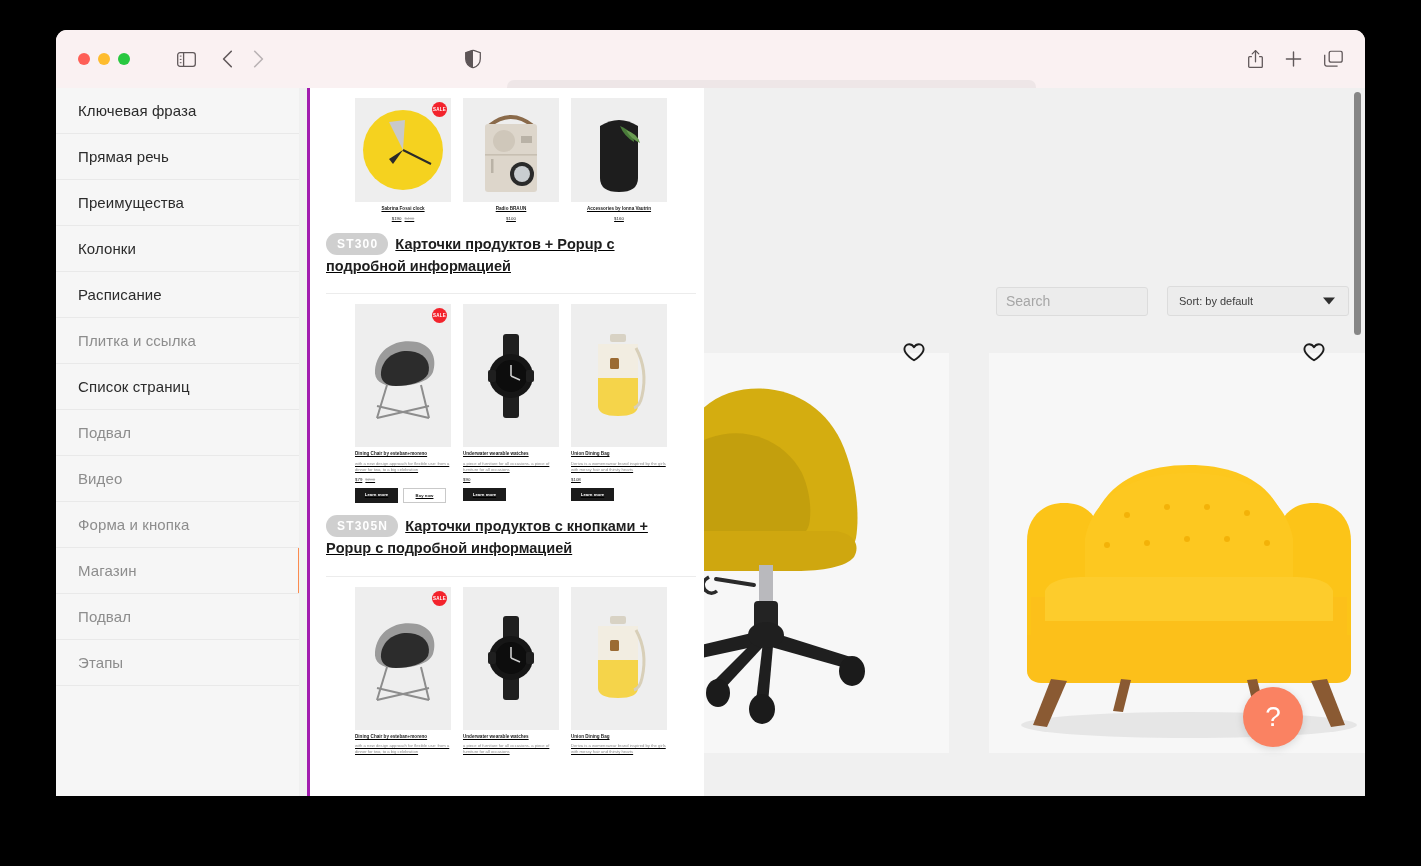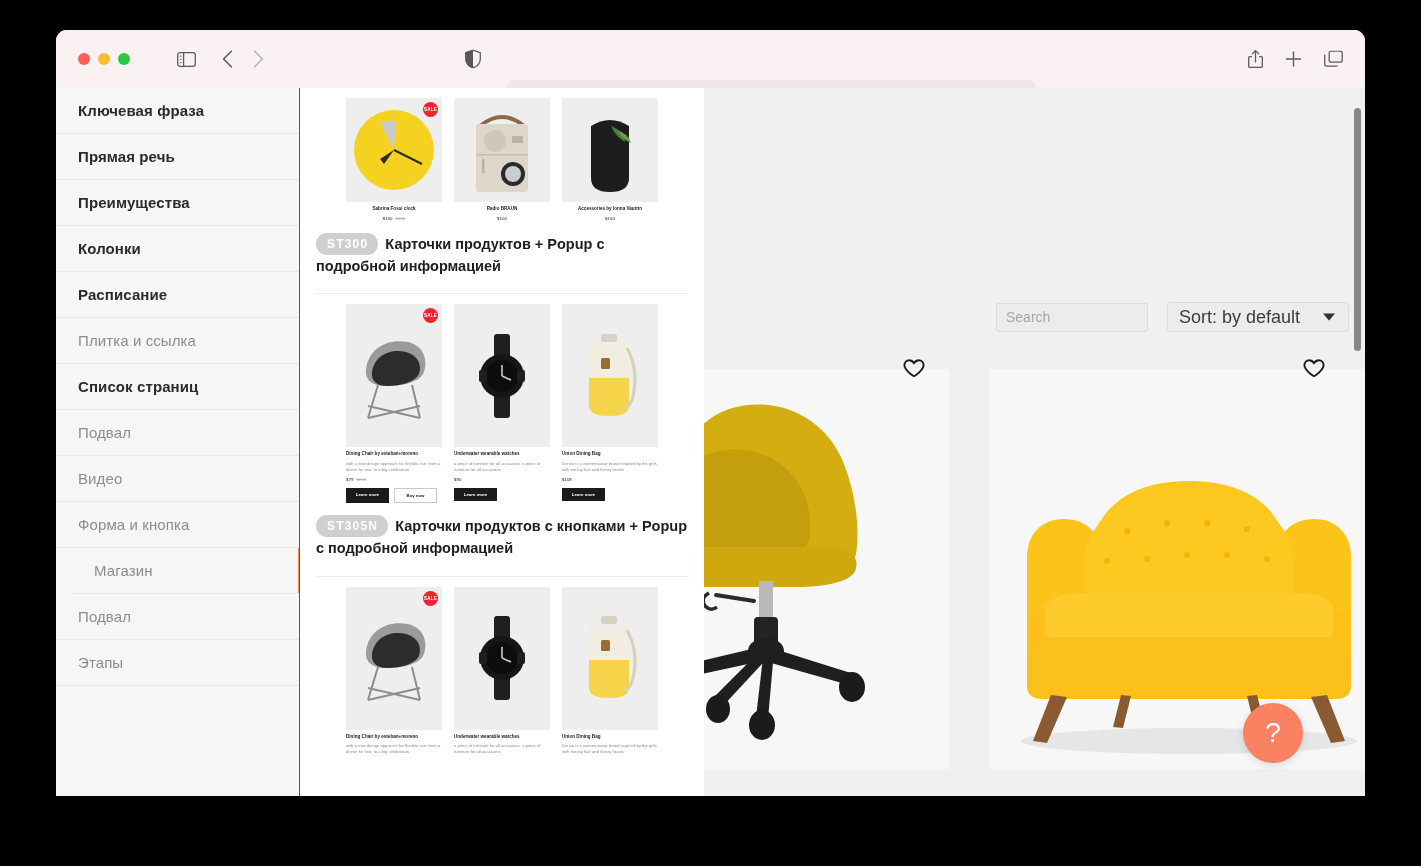--- a/index.html
+++ b/index.html
@@ -82,38 +82,39 @@
     position: relative;
     height: 46px;
     display: flex; align-items: center;
     padding-left: 22px;
     border-bottom: 1px solid #e9e9e9;
     font-size: 15px;
     color: #8d8d8d;
     letter-spacing: .1px;
     cursor: pointer;
   }
-  .side-item.strong { color: #2b2b2b; font-weight: bold; }
-  .side-item.active { color: #8d8d8d; margin-left: 16px; }
+  .side-item.strong { color: #2b2b2b; font-weight: normal; }
+  .side-item.active { color: #8d8d8d; }
   .side-item.active::after {
     content: "";
     position: absolute;
     right: -5px; top: 0;
     width: 6px; height: 100%;
     background: #fb8c4f;
   }
 
   
   #blocks-column {
     position: absolute;
-    left: 243px; top: 0;
+    left: 251px; top: 0;
     width: 405px; height: 100%;
     background: #ffffff;
-    border-left: 1px solid #a21caf;
+    border-left: 3px solid #a21caf;
     overflow: hidden;
+    text-decoration: underline;
   }
   .block-card { position: relative; padding: 0 16px; }
   .block-divider { height: 1px; background: #ececec; margin: 0 16px; }
   .preview {
     display: flex; gap: 12px;
     padding: 10px 0 4px 0;
     justify-content: center;
   }
   .pv-item { width: 96px; }
   .pv-img {
@@ -155,21 +156,21 @@
     margin-right: 7px;
   }
   .block-title {
     display: inline; font-size: 14.5px; font-weight: bold; color: #1e1e1e;
     line-height: 1.52;
   }
 
   
   #site-preview {
     position: absolute;
-    left: 648px; top: 16px; right: 0; height: 100%;
+    left: 648px; top: 0; right: 0; height: 100%;
     background: #f0f0f0;
     overflow: hidden;
   }
   #controls-row {
     position: absolute; left: 292px; top: 198px;
     display: flex; align-items: center; gap: 19px;
   }
   #search-wrap {
     width: 152px; height: 29px;
     background: #ececec;
@@ -191,21 +192,21 @@
     display: flex; align-items: center; justify-content: center;
     color: #6e6e6e;
   }
   #sort-select {
     width: 182px; height: 30px;
     background: #ececec;
     border: 1px solid #dcdcdc;
     border-radius: 3px;
     display: flex; align-items: center;
     padding: 0 11px;
-    font-size: 18px; color: #3c3c3c;
+    font-size: 11px; color: #3c3c3c;
     position: relative;
   }
   #sort-caret {
     position: absolute; right: 13px; top: 50%; transform: translateY(-50%);
     width: 0; height: 0;
     border-left: 6px solid transparent;
     border-right: 6px solid transparent;
     border-top: 7px solid #2f2f2f;
   }
 

